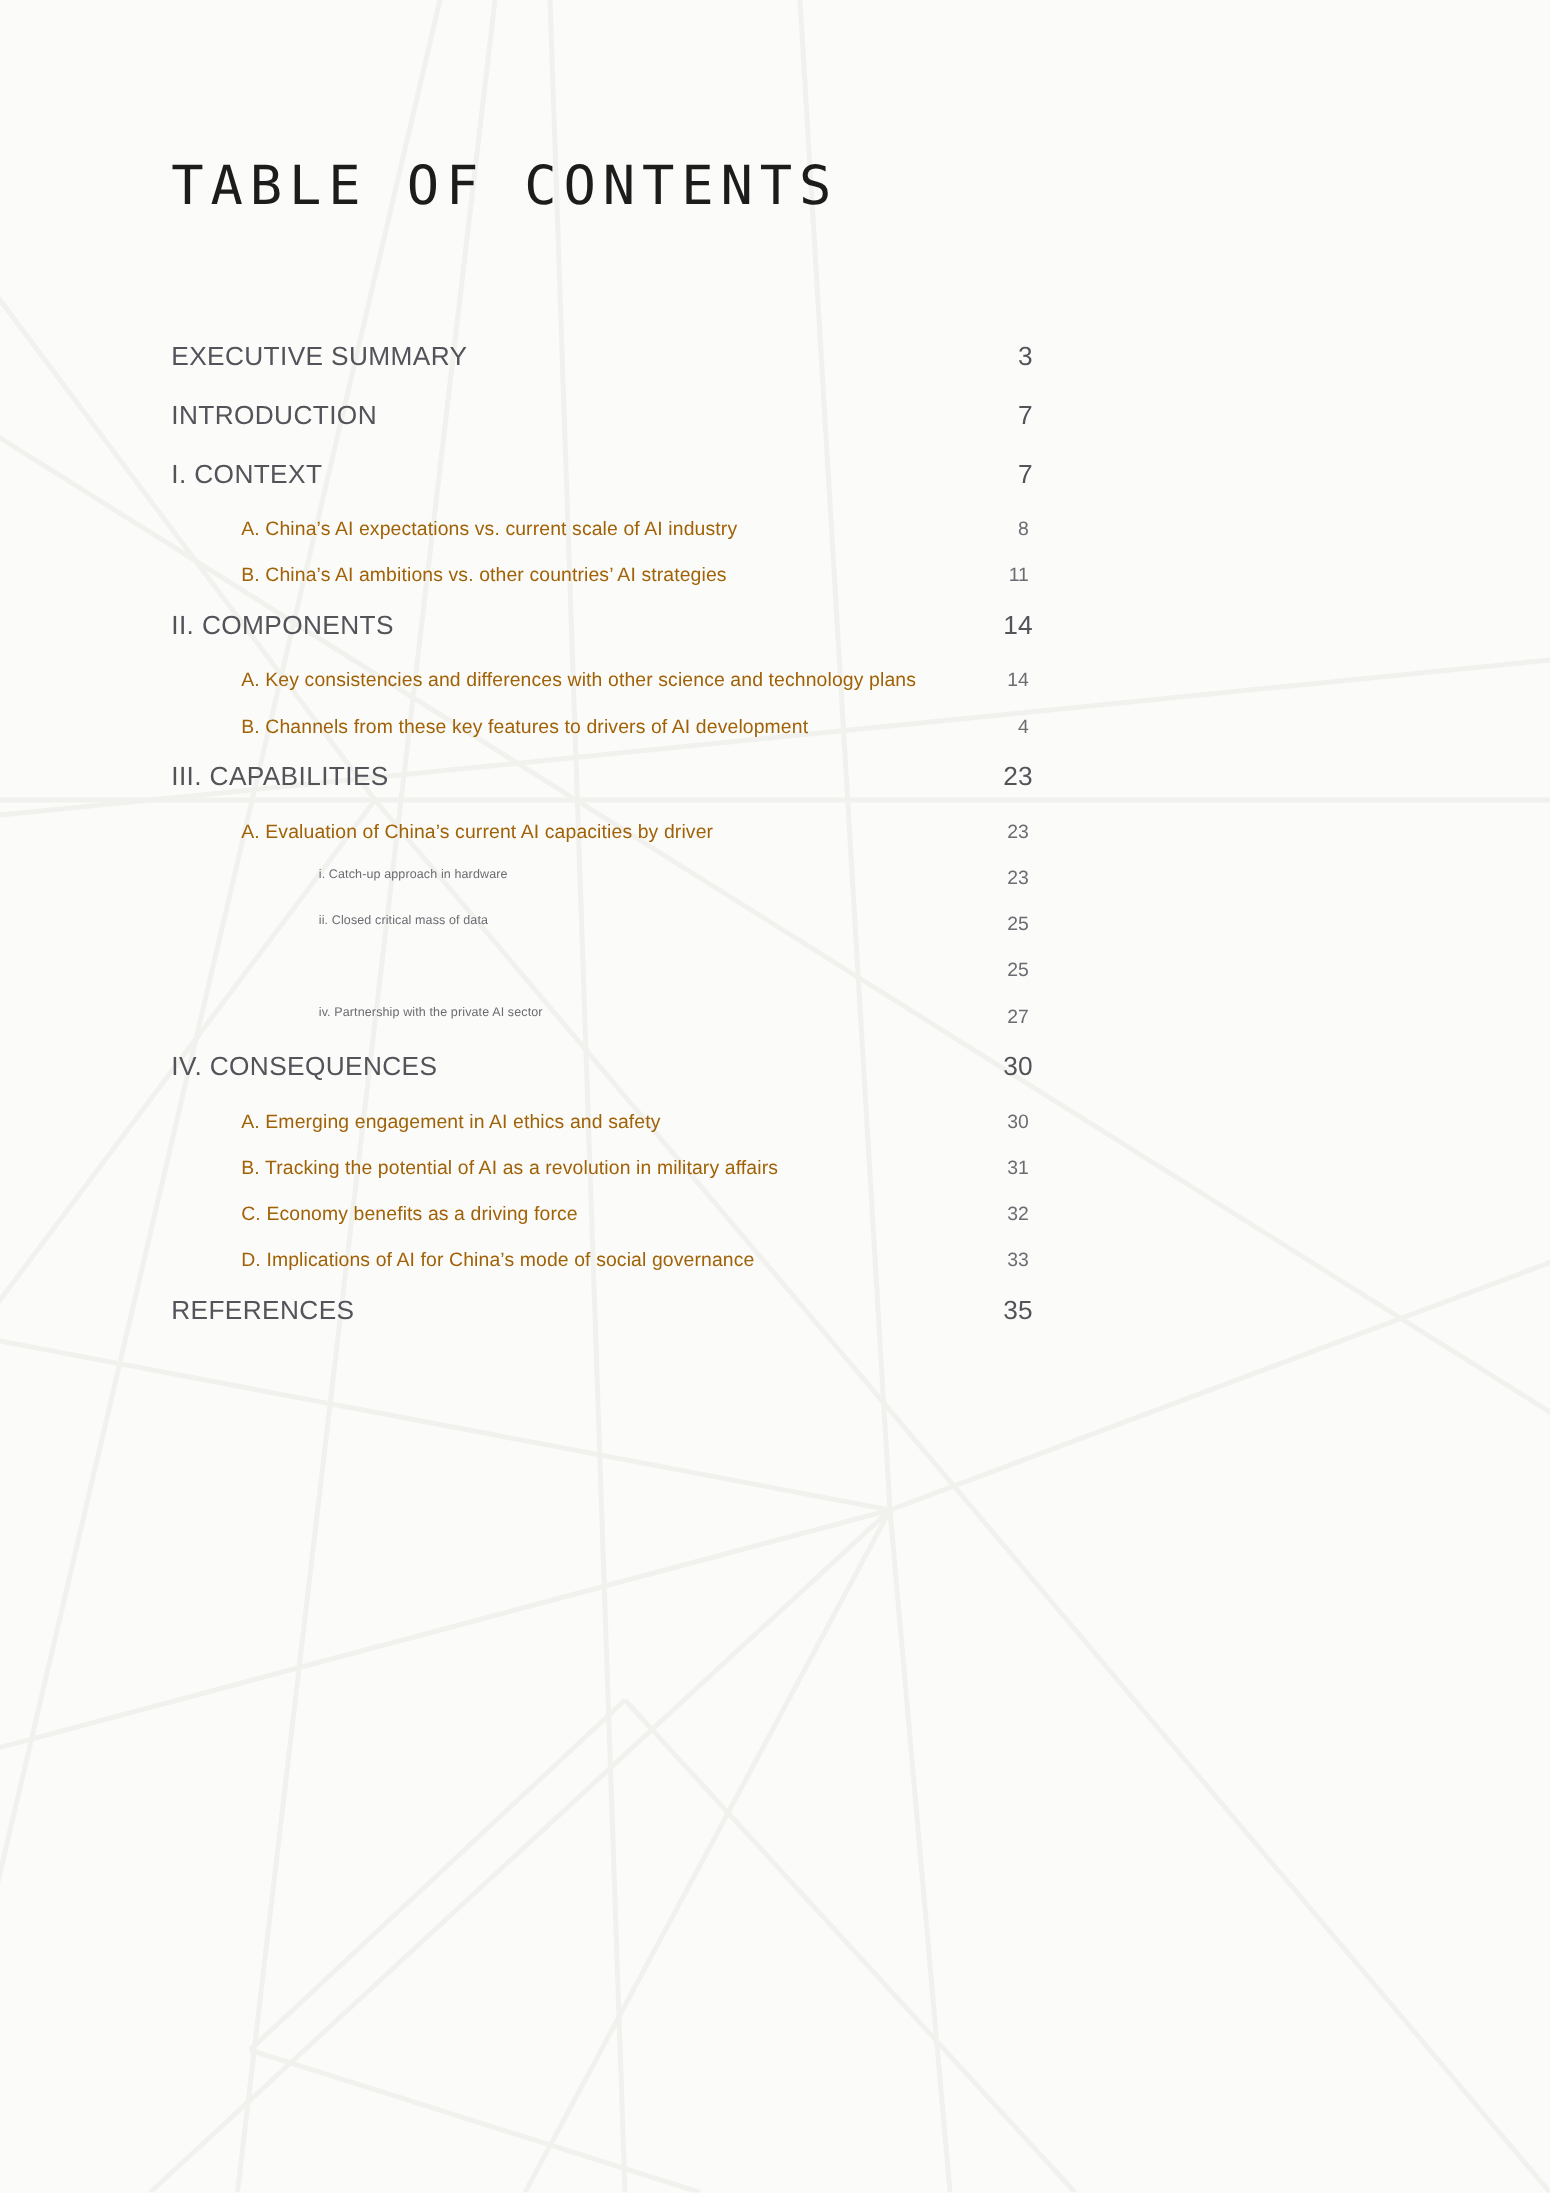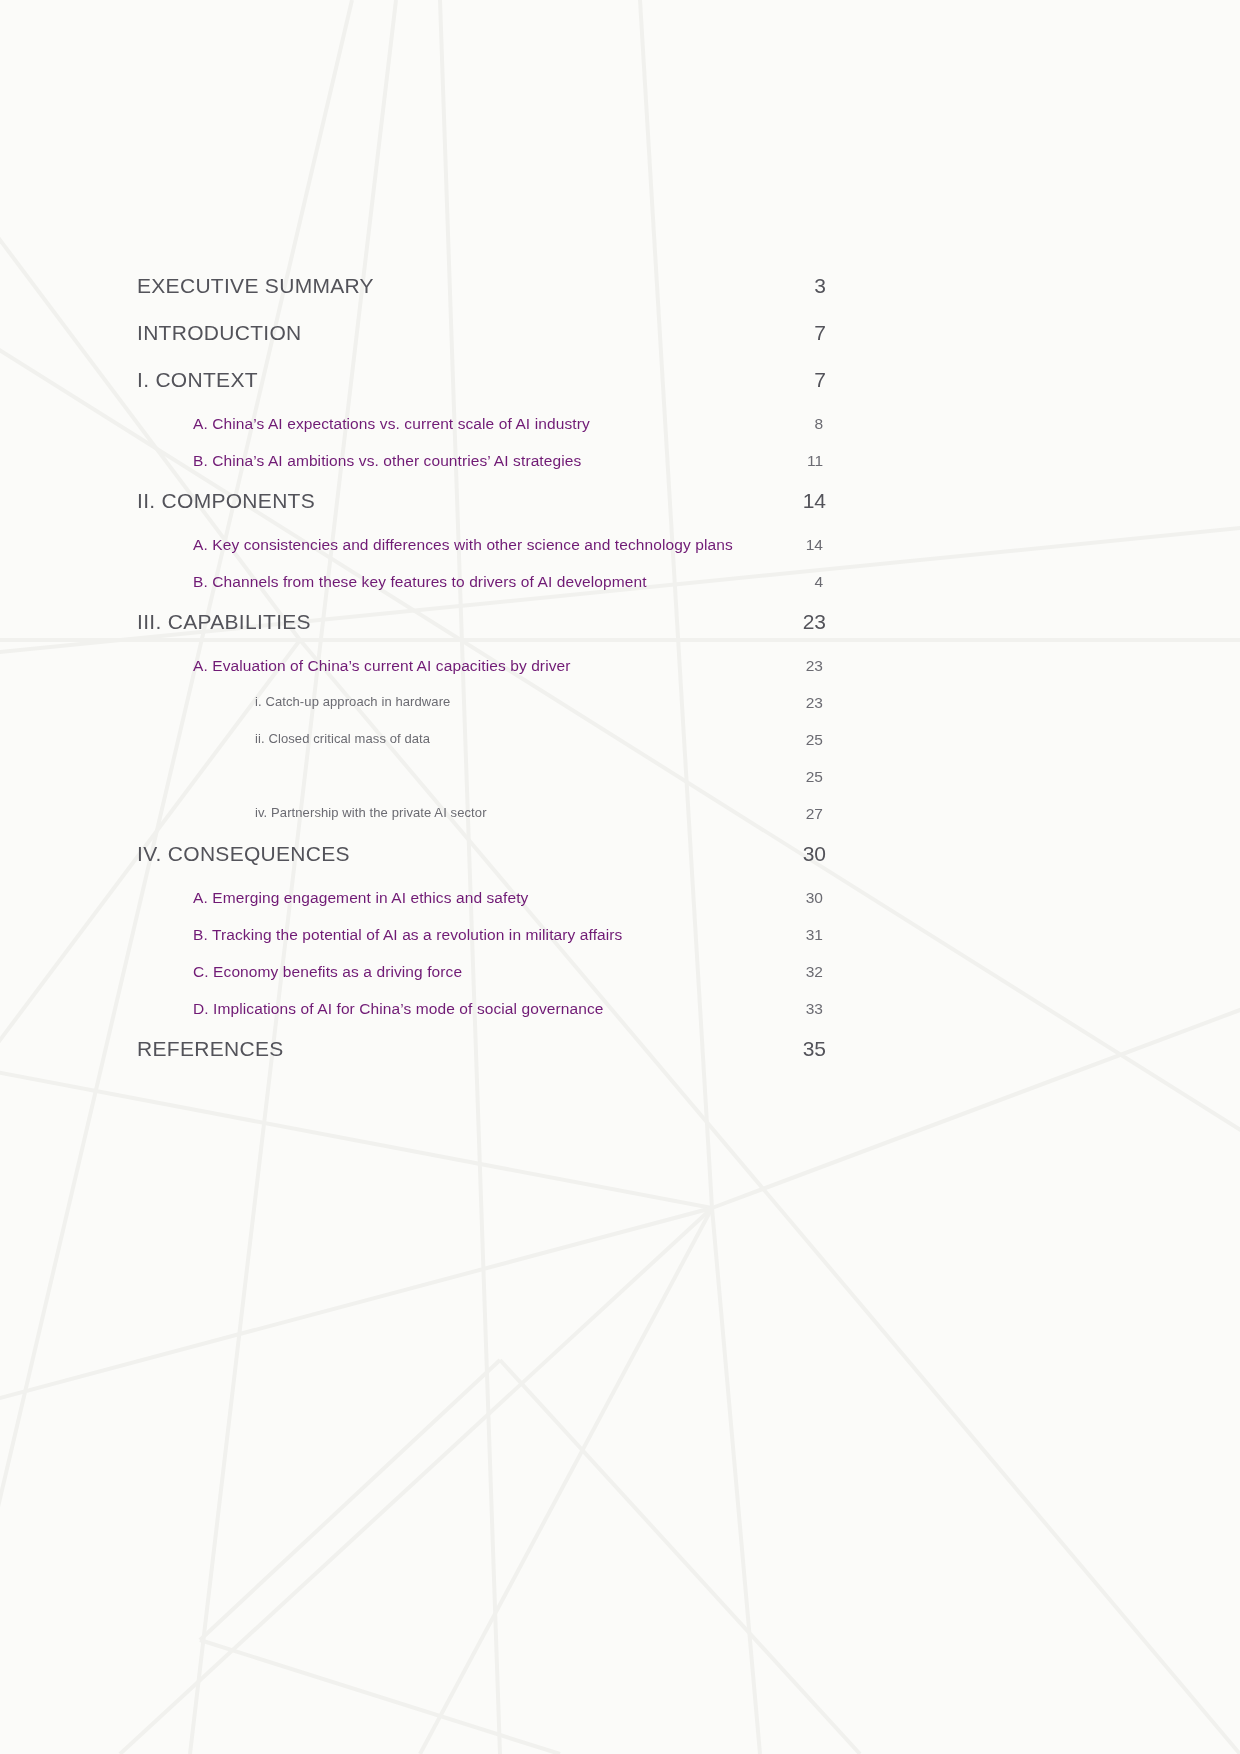--- a/index.html
+++ b/index.html
@@ -91,36 +91,36 @@
 
   
   .lvl2 {
     height: 37px;
   }
   .lvl2 .toc-label {
     margin-left: 193px;
     font-size: 15.5px;
     font-weight: 300;
     letter-spacing: 0.1px;
-    color: #701a75;
+    color: #a16207;
   }
   .lvl2 .toc-page {
     right: 221px;
     font-size: 15.5px;
     font-weight: 300;
     color: #6b6b72;
   }
 
   
   .lvl3 {
     height: 37px;
   }
   .lvl3 .toc-label {
     margin-left: 255px;
-    font-size: 13px;
+    font-size: 10px;
     font-weight: 300;
     letter-spacing: 0.1px;
     color: #6b6b72;
   }
   .lvl3 .toc-page {
     right: 221px;
     font-size: 15.5px;
     font-weight: 300;
     color: #6b6b72;
   }
@@ -153,20 +153,21 @@
     <line x1="300" y1="640" x2="1240" y2="1754"></line>
 
     <line x1="500" y1="1360" x2="200" y2="1640"></line>
     <line x1="200" y1="1640" x2="560" y2="1754"></line>
     <line x1="500" y1="1360" x2="860" y2="1754"></line>
   </g>
 </svg>
 
 <div id="page">
 
+  <div class="toc-title">TABLE OF CONTENTS</div>
 
   <div class="toc-list">
       <div class="toc-row lvl1">
         <span class="toc-label">EXECUTIVE SUMMARY</span>
         <span class="toc-page">3</span>
       </div>
       <div class="toc-row lvl1">
         <span class="toc-label">INTRODUCTION</span>
         <span class="toc-page">7</span>
       </div>

